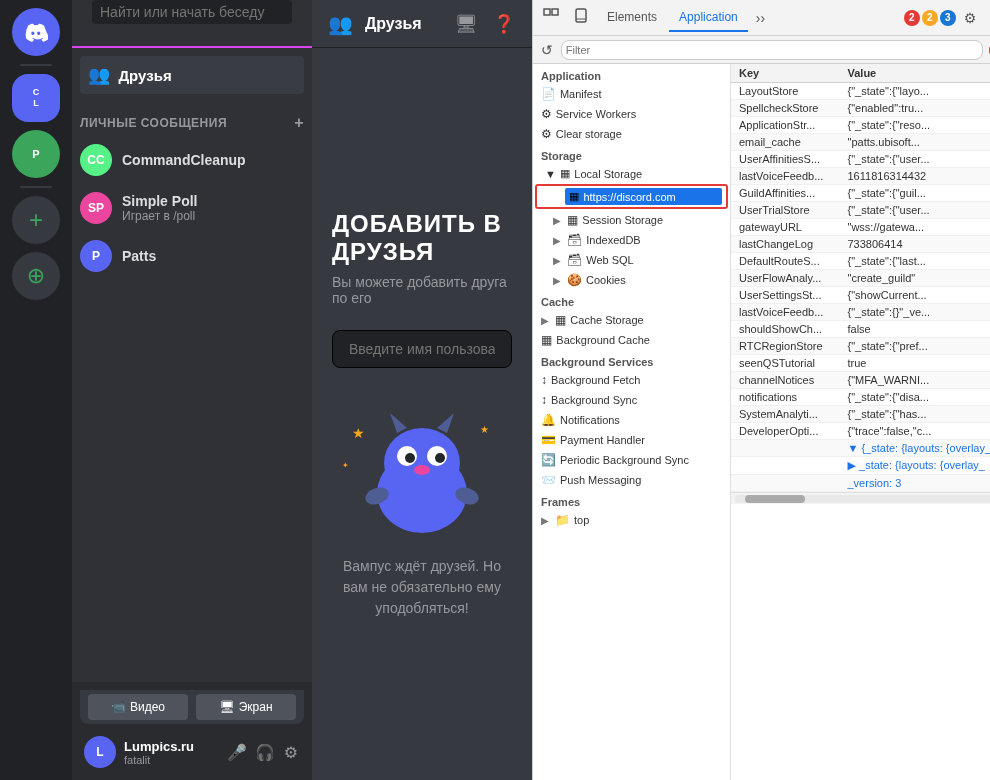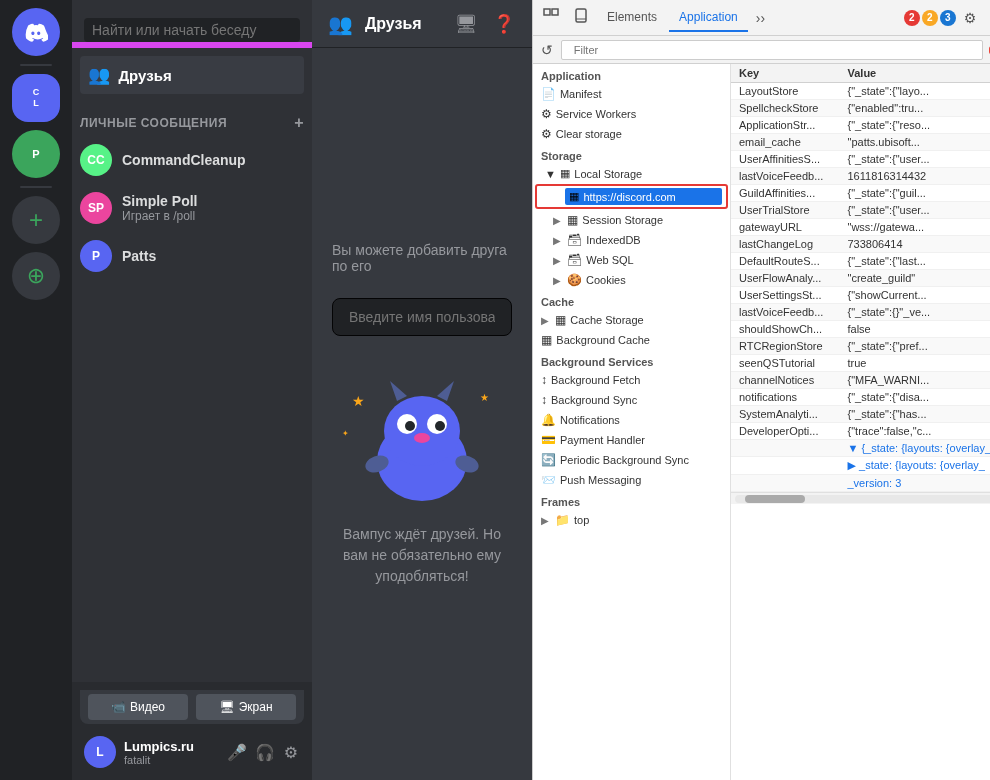--- a/index.html
+++ b/index.html
@@ -38,23 +38,23 @@
     .channel-sidebar {
       width: 240px;
       background: #2f3136;
       display: flex;
       flex-direction: column;
       flex-shrink: 0;
     }
     .channel-header {
       height: 48px;
       display: flex;
-      align-items: flex-end;
-      padding: 0 12px;
-      border-bottom: 6px solid #d946ef;
+      align-items: flex-start;
+      padding: 0 20px;
+      border-bottom: 2px solid #d946ef;
     }
     .search-box {
       background: #202225;
       border: none;
       border-radius: 4px;
       color: #dcddde;
       padding: 4px 8px;
       width: 100%;
       font-size: 14px;
       outline: none;
@@ -219,22 +219,22 @@
       height: 28px;
       background: #f3f3f3;
       border-bottom: 1px solid #d0d0d0;
       display: flex;
       align-items: center;
       padding: 0 4px;
       gap: 4px;
     }
     .dt-refresh-btn { background: none; border: none; cursor: pointer; padding: 2px 4px; font-size: 14px; color: #555; }
     .dt-filter-input {
-      flex: 1; height: 20px; border: 1px solid #ccc; border-radius: 2px;
-      padding: 0 12px; font-size: 11px; outline: none;
+      flex: 1; height: 20px; border: 1px solid #ccc; border-radius: 8px;
+      padding: 0 4px; font-size: 11px; outline: none;
     }
     .dt-clear-filter { background: none; border: none; cursor: pointer; color: #777; font-size: 14px; padding: 2px; }
 
     
     .devtools-body {
       display: flex;
       flex: 1;
       overflow: hidden;
     }
 
@@ -417,20 +417,21 @@
   <div class="main-header">
     <span style="font-size:20px; color:#96989d;">👥</span>
     <span class="main-header-title">Друзья</span>
     <div class="header-icons">
       <span style="cursor:pointer;">🖥</span>
       <span style="cursor:pointer;">❓</span>
     </div>
   </div>
 
   <div class="friends-main">
+    <div class="friends-add-title">ДОБАВИТЬ В ДРУЗЬЯ</div>
     <div class="friends-add-sub">Вы можете добавить друга по его</div>
     <input class="friends-input-box" type="text" placeholder="Введите имя пользователя" style="">
 
     <div class="wumpus-area">
 
       <svg class="wumpus-svg" viewBox="0 0 180 140">
 
         <ellipse cx="90" cy="85" rx="45" ry="40" fill="#5865f2"></ellipse>
 
         <ellipse cx="90" cy="55" rx="38" ry="35" fill="#5865f2"></ellipse>

